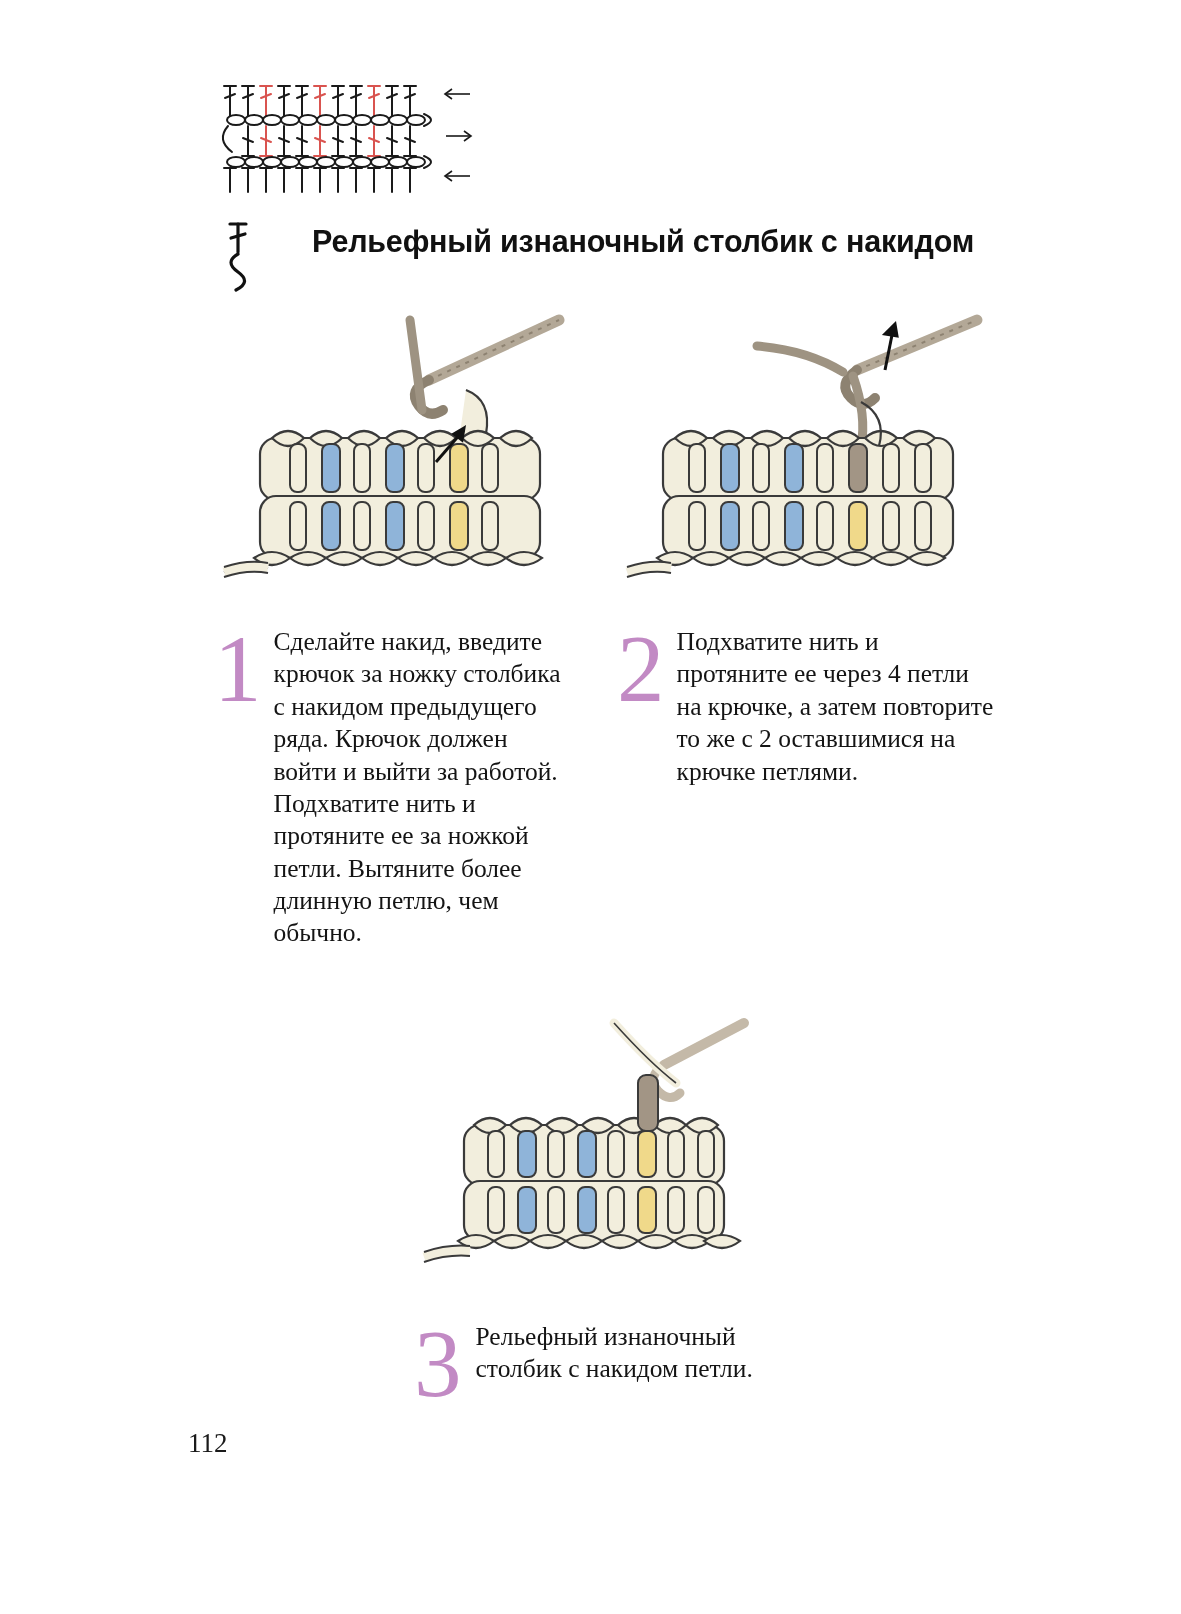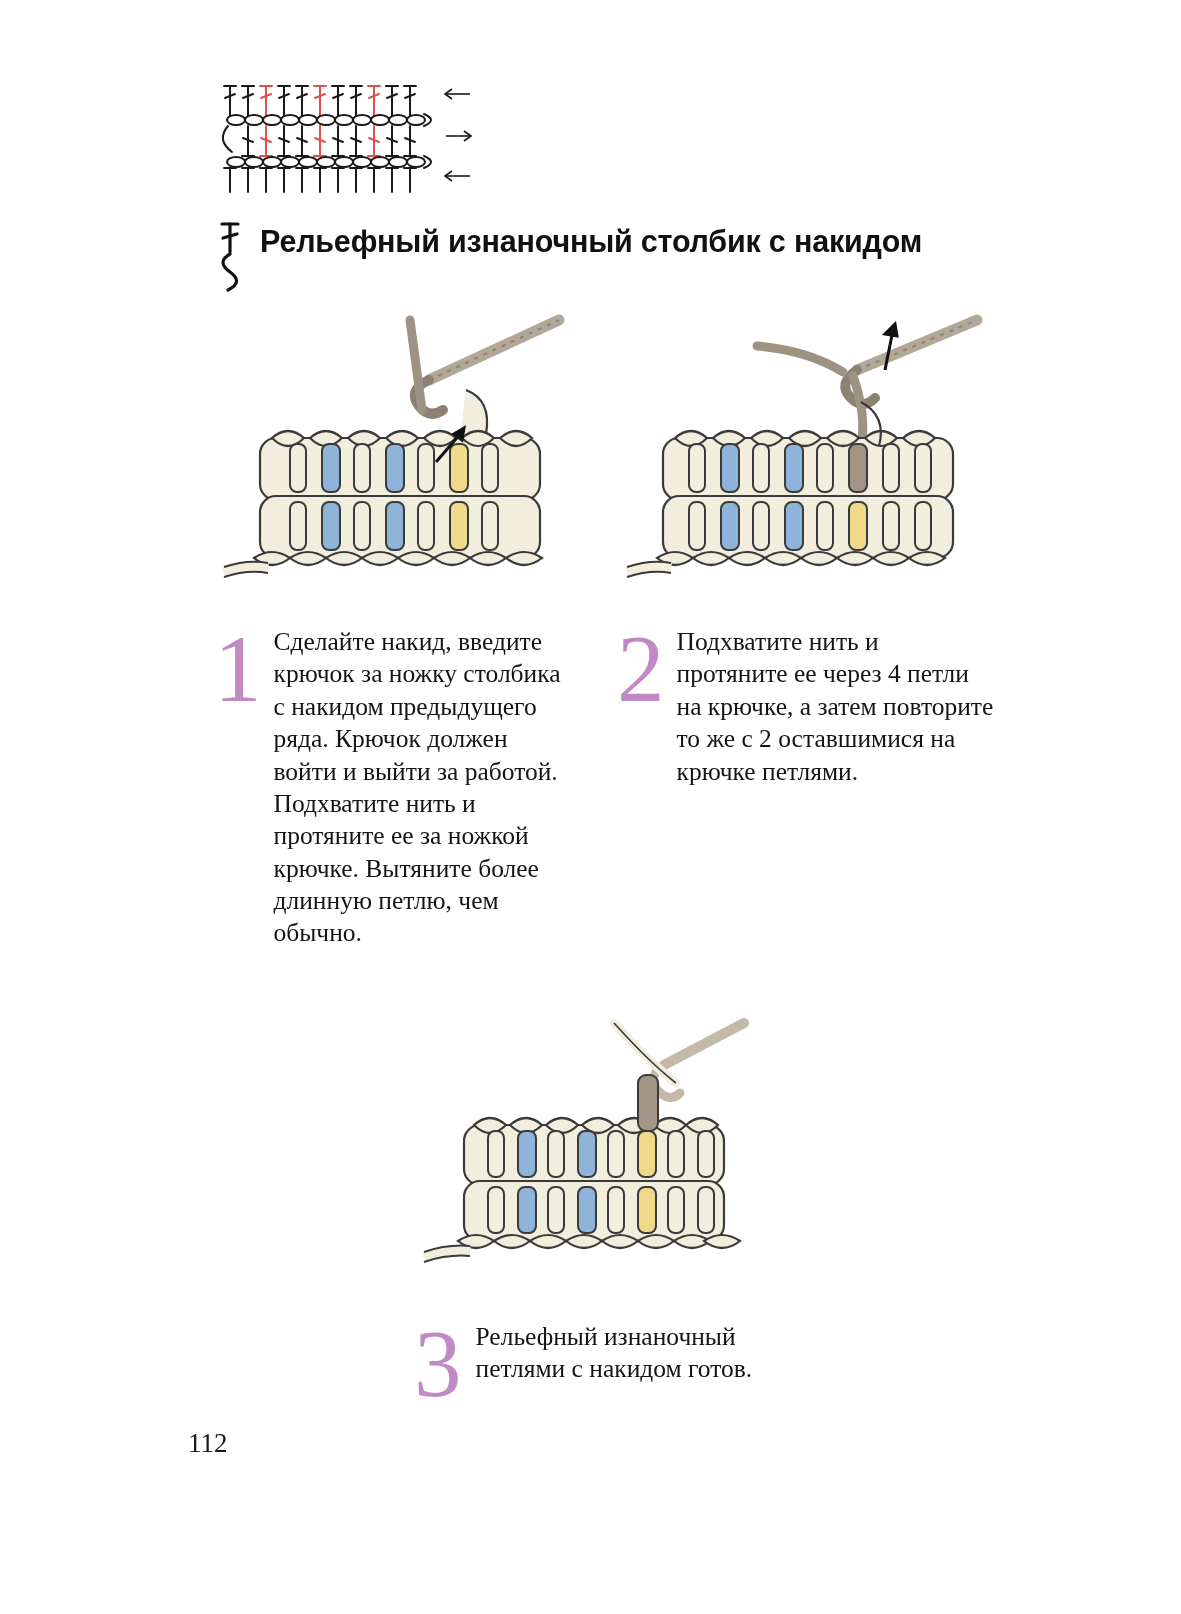--- a/index.html
+++ b/index.html
@@ -21,26 +21,27 @@
     position: absolute;
     left: 218px;
     top: 72px;
     width: 260px;
     height: 125px;
   }
 
   
   .heading-row {
     position: absolute;
-    left: 214px;
+    left: 222px;
     top: 218px;
     width: 760px;
     height: 80px;
     display: flex;
     align-items: flex-start;
+    gap: 44px;
   }
   .heading-symbol {
     width: 46px;
     height: 78px;
     flex: 0 0 46px;
   }
   .heading-text {
     font-family: "Liberation Sans", sans-serif;
     font-weight: bold;
     font-size: 30.5px;
@@ -342,21 +343,21 @@
       </g>
 
       <g stroke="#111" stroke-width="3" fill="#111">
         <line x1="222" y1="152" x2="248" y2="122"></line>
         <polygon points="250,118 240,124 248,130"></polygon>
       </g>
     </svg>
   </div>
   <div class="step-body">
     <div class="step-number">1</div>
-    <div class="step-text">Сделайте накид, введите крючок за ножку столбика с накидом предыдущего ряда. Крючок должен войти и выйти за работой. Подхватите нить и протяните ее за ножкой крючке. Вытяните более длинную петлю, чем обычно.</div>
+    <div class="step-text">Сделайте накид, введите крючок за ножку столбика с накидом предыдущего ряда. Крючок должен войти и выйти за работой. Подхватите нить и протяните ее за ножкой петли. Вытяните более длинную петлю, чем обычно.</div>
   </div>
 </div>
 
 <div class="step" id="step2">
   <div class="step-illustration">
     <svg width="380" height="300" viewBox="0 0 380 300" xmlns="http://www.w3.org/2000/svg">
 
       <g>
         <line x1="240" y1="60" x2="360" y2="10" stroke="#b3a897" stroke-width="11" stroke-linecap="round"></line>
         <line x1="240" y1="60" x2="360" y2="10" stroke="#8d8271" stroke-width="2" stroke-dasharray="4 6"></line>
@@ -484,17 +485,17 @@
           <path d="M260 236 q18 -12 36 0 q-18 14 -36 0z"></path>
           <path d="M290 236 q18 -12 36 0 q-18 14 -36 0z"></path>
         </g>
         <path d="M10 252 q24 -8 46 -6" fill="none" stroke="#f2eedd" stroke-width="9"></path>
         <path d="M10 247 q24 -8 46 -6 M10 257 q24 -8 46 -6" fill="none" stroke="#3a3a3a" stroke-width="2"></path>
       </g>
     </svg>
   </div>
   <div class="step-body">
     <div class="step-number">3</div>
-    <div class="step-text">Рельефный изнаночный петлями с накидом готов.</div>
+    <div class="step-text">Рельефный изнаночный столбик с накидом петли.</div>
   </div>
 </div>
 
 <div class="page-number">112</div>
 
 </body></html>

